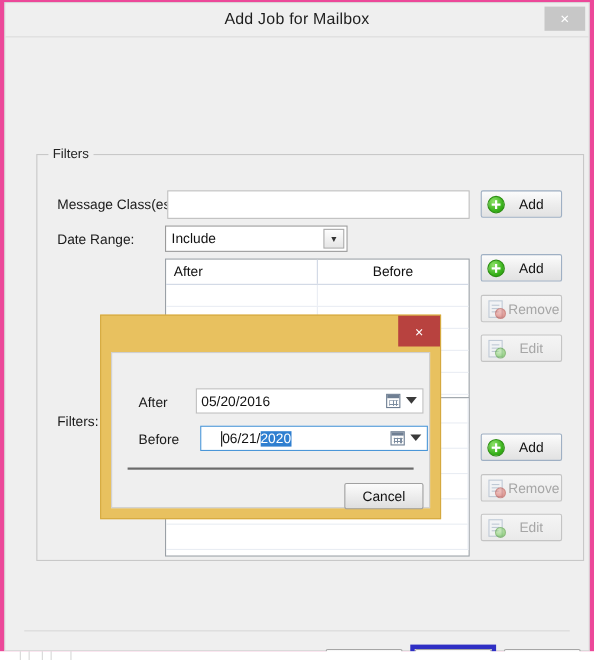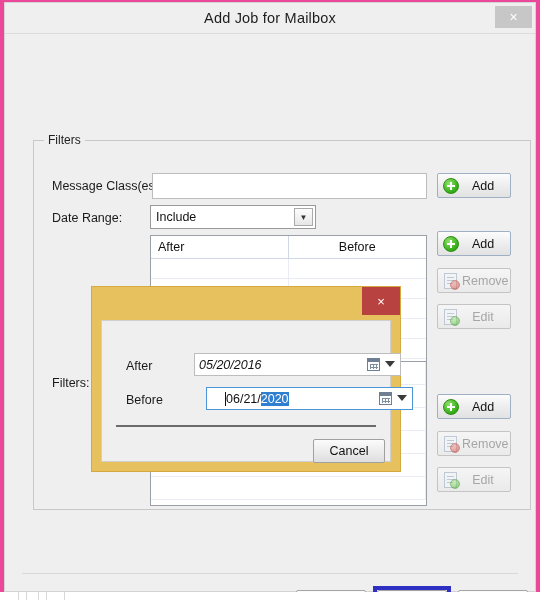--- a/index.html
+++ b/index.html
@@ -547,28 +547,28 @@
   </div>
 
   <div class="modal">
     <div class="modal-title">
       <span>Date</span>
       <div class="modal-close">×</div>
     </div>
     <div class="modal-body">
 
       <div class="m-label" style="left:24px; top:38px;">After</div>
-      <div class="datebox" style="left:92px; top:32px; width:207px;font-style:italic;">
+      <div class="datebox" style="left:76px; top:32px; width:207px;">
         <span>05/20/2016</span>
         <span class="cal-ic"></span>
         <span class="dd-ic"></span>
       </div>
 
       <div class="m-label" style="left:24px; top:72px;">Before</div>
-      <div class="datebox active" style="left:104px; top:66px; width:207px;padding-left:18px;">
+      <div class="datebox active" style="left:80px; top:66px; width:207px;padding-left:18px;">
         <span class="caret"></span>
           <span>06/21/</span>
           <span class="sel">2020</span>
         <span class="cal-ic"></span>
         <span class="dd-ic"></span>
       </div>
 
       <div class="modal-sep"></div>
 
       <div class="mbtn" style="left:211px; top:118px;">Cancel</div>

